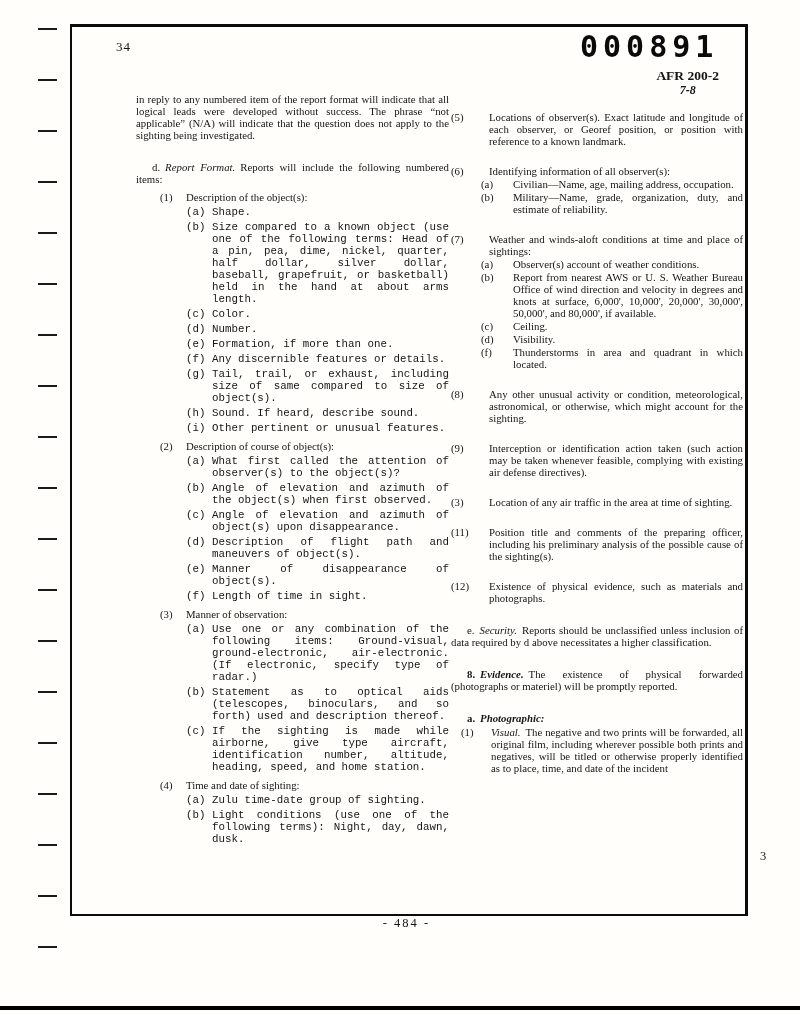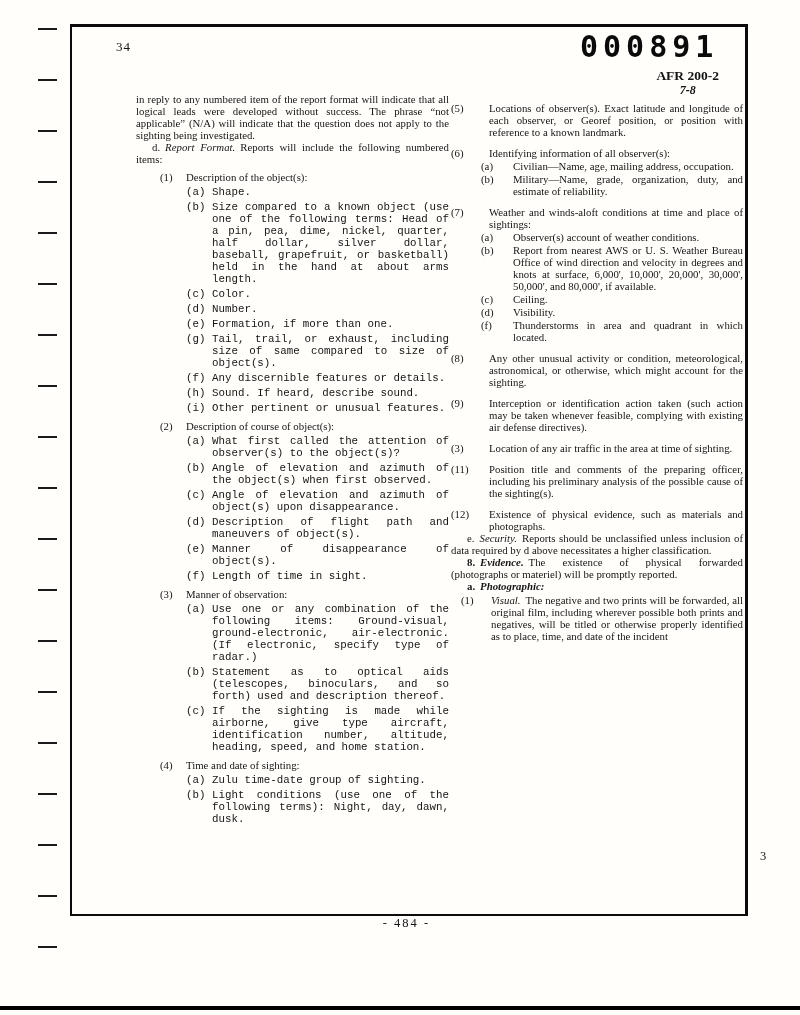--- a/index.html
+++ b/index.html
@@ -29,29 +29,29 @@
   .refblock { position:absolute; right:26px; top:42px; text-align:center; font-weight:bold; font-size:13.5px; line-height:14px; }
   .refblock .sub { font-size:12px;font-style:italic; }
 
   .col { position:absolute; top:66px; font-size:10.8px; line-height:12px; text-align:justify; }
   .col-left  { left:64px;  width:313px; }
   .col-right { left:379px; width:292px; }
 
   .blk { margin-top:2px; }
   .l0 { margin-top:0; text-indent:14px; }
   .l0:first-child { text-indent:0; }
-  .l1 { margin-top:0; text-indent:16px; }
+  .l1 { margin-top:20px; text-indent:16px; }
   .l1 .lbl { margin-right:5px; }
 
   .col-left .l2 { margin-top:6px; padding-left:50px; text-indent:-26px; }
   .col-left .l2 > .lbl { display:inline-block; width:26px; text-indent:0; }
   .col-left .l3 { margin-top:3px; padding-left:76px; text-indent:-26px;font-family:Liberation Mono, monospace; }
   .col-left .l3 > .lbl { display:inline-block; width:26px; text-indent:0; }
 
-  .col-right .l2 { margin-top:9px; padding-left:38px; text-indent:-38px;font-family:Liberation Serif, serif; }
+  .col-right .l2 { margin-top:18px; padding-left:38px; text-indent:-38px;font-family:Liberation Serif, serif; }
   .col-right .l2 > .lbl { display:inline-block; width:38px; text-indent:0; }
   .col-right .l3 { margin-top:1px; padding-left:62px; text-indent:-32px; }
   .col-right .l3 > .lbl { display:inline-block; width:32px; text-indent:0; }
   .col-right .l4 { margin-top:2px; padding-left:40px; text-indent:-30px; }
   .col-right .l4 > .lbl { display:inline-block; width:30px; text-indent:0; }
 
   i.em { margin-right:5px; }
   .bold { font-weight:bold; }
 
   .pg-bottom-right { position:absolute; left:688px; top:822px; font-size:12.5px; }
@@ -74,22 +74,22 @@
 
     <div class="col col-left">
         <div class="blk l0"><span>in reply to any numbered item of the report format will indicate that all logical leads were developed without success.  The phrase “not applicable” (N/A) will indicate that the question does not apply to the sighting being investigated.</span></div>
         <div class="blk l1"><span class="lbl">d.</span><i class="em">Report Format.</i><span>Reports will include the following numbered items:</span></div>
         <div class="blk l2"><span class="lbl">(1)</span><span>Description of the object(s):</span></div>
         <div class="blk l3"><span class="lbl">(a)</span><span>Shape.</span></div>
         <div class="blk l3"><span class="lbl">(b)</span><span>Size compared to a known object (use one of the following terms: Head of a pin, pea, dime, nickel, quarter, half dollar, silver dollar, baseball, grapefruit, or basketball) held in the hand at about arms length.</span></div>
         <div class="blk l3"><span class="lbl">(c)</span><span>Color.</span></div>
         <div class="blk l3"><span class="lbl">(d)</span><span>Number.</span></div>
         <div class="blk l3"><span class="lbl">(e)</span><span>Formation, if more than one.</span></div>
+        <div class="blk l3"><span class="lbl">(f)</span><span>Any discernible features or details.</span></div>
         <div class="blk l3"><span class="lbl">(g)</span><span>Tail, trail, or exhaust, including size of same compared to size of object(s).</span></div>
-        <div class="blk l3"><span class="lbl">(f)</span><span>Any discernible features or details.</span></div>
         <div class="blk l3"><span class="lbl">(h)</span><span>Sound. If heard, describe sound.</span></div>
         <div class="blk l3"><span class="lbl">(i)</span><span>Other pertinent or unusual features.</span></div>
         <div class="blk l2"><span class="lbl">(2)</span><span>Description of course of object(s):</span></div>
         <div class="blk l3"><span class="lbl">(a)</span><span>What first called the attention of observer(s) to the object(s)?</span></div>
         <div class="blk l3"><span class="lbl">(b)</span><span>Angle of elevation and azimuth of the object(s) when first observed.</span></div>
         <div class="blk l3"><span class="lbl">(c)</span><span>Angle of elevation and azimuth of object(s) upon disappearance.</span></div>
         <div class="blk l3"><span class="lbl">(d)</span><span>Description of flight path and maneuvers of object(s).</span></div>
         <div class="blk l3"><span class="lbl">(e)</span><span>Manner of disappearance of object(s).</span></div>
         <div class="blk l3"><span class="lbl">(f)</span><span>Length of time in sight.</span></div>
         <div class="blk l2"><span class="lbl">(3)</span><span>Manner of observation:</span></div>

